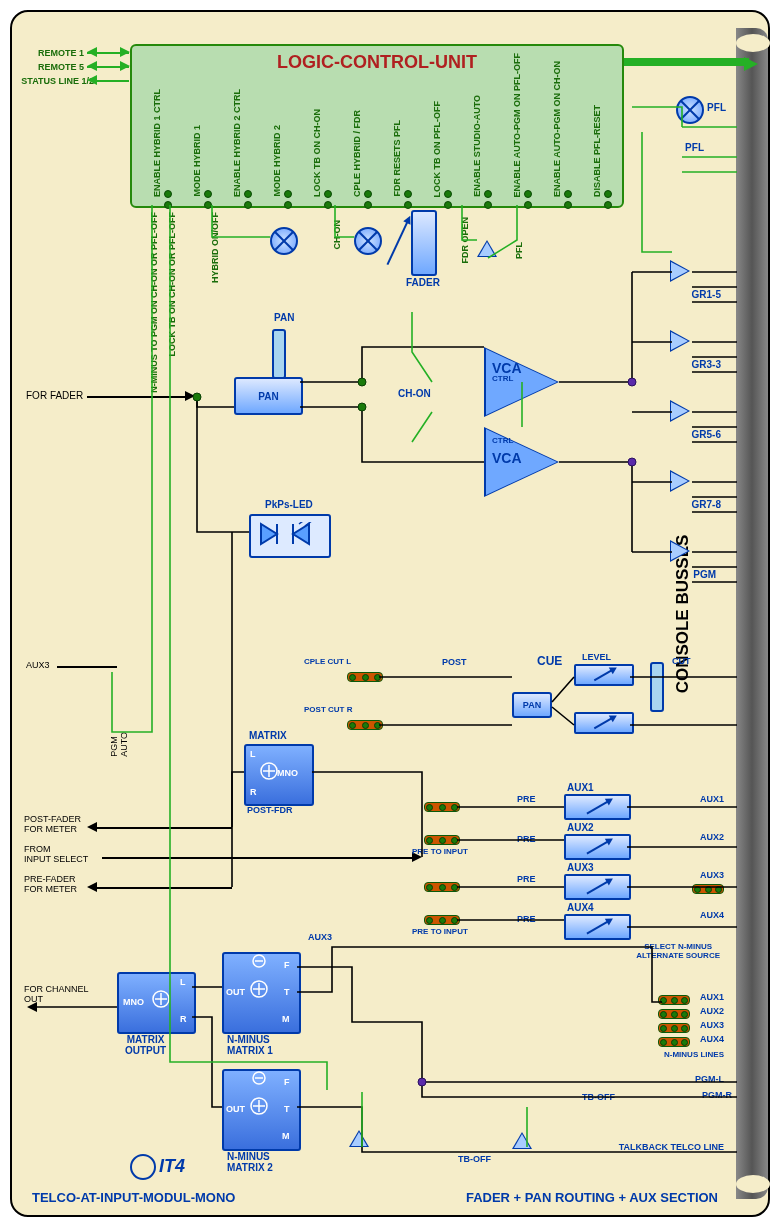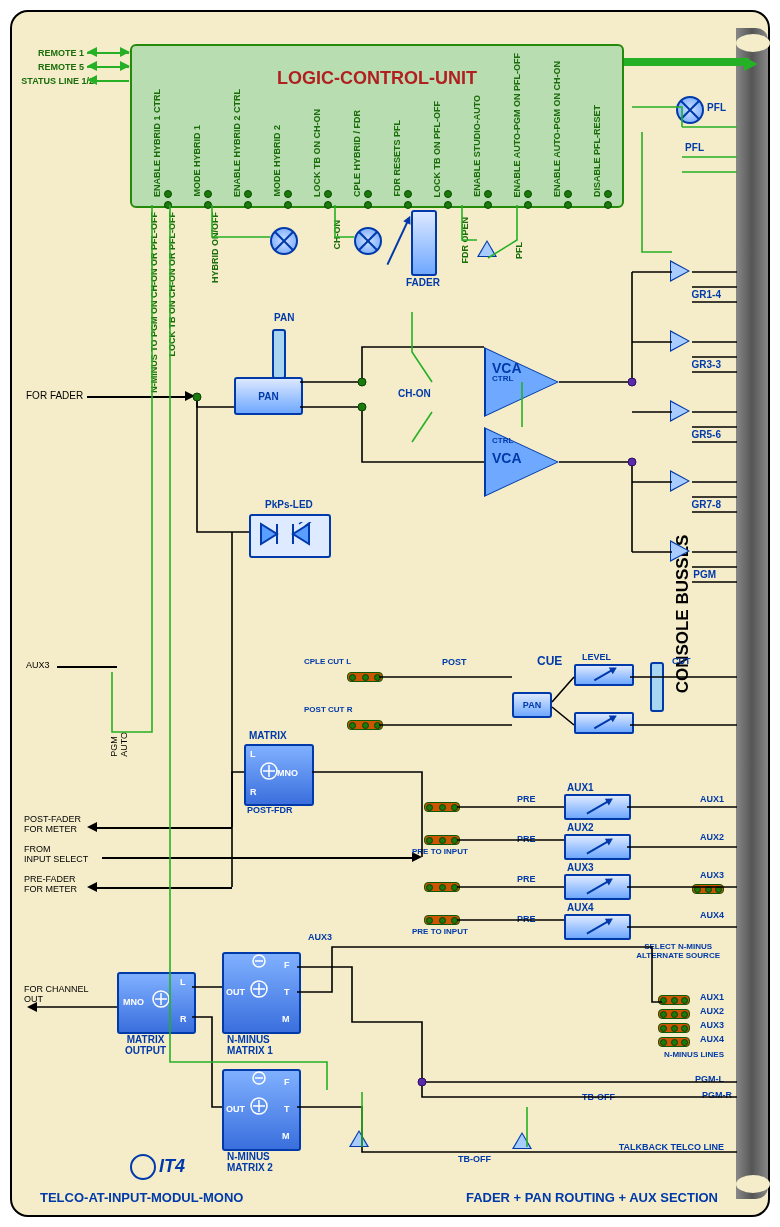--- a/index.html
+++ b/index.html
@@ -1,19 +1,19 @@
 <!DOCTYPE html>
 <html><head>
 <meta charset="utf-8">
 <style>
 body{margin:0;font-family:Arial,Helvetica,sans-serif;background:#fff}
 .page{width:780px;height:1227px;position:relative;background:#fff}
 .frame{position:absolute;left:10px;top:10px;right:10px;bottom:10px;border:2px solid #000;border-radius:18px;background:#F5EDC9}
 .lcu{position:absolute;left:118px;top:32px;width:490px;height:160px;background:#B8DDB0;border:2px solid #25890B;border-radius:6px}
-.lcu-title{position:absolute;top:22px;left:0;right:0;text-align:center;color:#B02020;font-weight:bold;font-size:18px}
+.lcu-title{position:absolute;top:6px;left:0;right:0;text-align:center;color:#B02020;font-weight:bold;font-size:18px}
 .lcu-pin{position:absolute;bottom:9px;width:10px;font-size:9px;color:#1A6D0A;font-weight:bold;writing-mode:vertical-rl;transform:rotate(180deg);white-space:nowrap;transform-origin:center}
 .lcu-dots{position:absolute;bottom:-3px;display:flex;flex-direction:column;gap:3px}
 .lcu-dots i{width:6px;height:6px;border-radius:50%;background:#1A7A0A;border:1px solid #0A4A05;display:block}
 .ext-lbl{position:absolute;font-size:9px;color:#1A6D0A;font-weight:bold;text-align:right}
 .blk-lbl{position:absolute;font-size:10px;color:#000;font-weight:normal}
 .grn-lbl{position:absolute;font-size:9px;color:#1A6D0A;font-weight:bold}
 .blk-lbl.sm{font-size:9px}
 .blue-lbl{position:absolute;font-size:10px;color:#003AAA;font-weight:bold}
 .bus{position:absolute;right:0;top:16px;bottom:16px;width:32px;background:linear-gradient(90deg,#888,#555,#888);border-radius:0 12px 12px 0}
 .bus-lbl{position:absolute;right:5px;top:50%;transform:translateY(-50%) rotate(-90deg);transform-origin:center;font-weight:bold;font-size:17px;white-space:nowrap;color:#000}
@@ -33,21 +33,21 @@
 .lamp::before,.lamp::after{content:"";position:absolute;left:50%;top:50%;width:2px;height:26px;background:#003AAA;transform-origin:center}
 .lamp::before{transform:translate(-50%,-50%) rotate(45deg)}
 .lamp::after{transform:translate(-50%,-50%) rotate(-45deg)}
 .fdr-arrow{position:absolute;width:2px;height:50px;background:#003AAA;transform:rotate(25deg)}
 .fdr-arrow::after{content:"";position:absolute;top:-4px;left:-3px;width:0;height:0;border-left:4px solid transparent;border-right:4px solid transparent;border-bottom:8px solid #003AAA}
 .pot{position:absolute;border:2px solid #003AAA;background:linear-gradient(180deg,#DCE8FF,#6FA8FF);border-radius:2px}
 .pot .arr{position:absolute;width:2px;height:120%;background:#003AAA;left:50%;top:-10%;transform:translateX(-50%) rotate(60deg)}
 .pot .arr::after{content:"";position:absolute;top:-4px;left:-3px;border-left:4px solid transparent;border-right:4px solid transparent;border-bottom:7px solid #003AAA}
 .jumper{position:absolute;height:8px;border:1px solid #0A5A0A;border-radius:4px;background:#CC5500;display:flex;justify-content:space-between;align-items:center;padding:0 1px}
 .jumper i{width:5px;height:5px;border-radius:50%;background:#1A7A0A;border:1px solid #0A4005}
-.footer-l{position:absolute;left:28px;bottom:10px;color:#003AAA;font-weight:bold;font-size:13px}
+.footer-l{position:absolute;left:20px;bottom:10px;color:#003AAA;font-weight:bold;font-size:13px}
 .footer-r{position:absolute;right:50px;bottom:10px;color:#003AAA;font-weight:bold;font-size:13px}
 .logo{position:absolute;left:118px;bottom:35px;color:#003AAA;font-weight:bold;font-size:18px;font-style:italic}
 .logo-c{display:inline-block;width:22px;height:22px;border:2px solid #003AAA;border-radius:50%;vertical-align:middle;margin-right:3px;position:relative}
 .arrow-r{position:absolute;width:0;height:0;border-top:5px solid transparent;border-bottom:5px solid transparent;border-left:10px solid #000}
 .arrow-r.g{border-left-color:#25B025}
 .arrow-l{position:absolute;width:0;height:0;border-top:5px solid transparent;border-bottom:5px solid transparent;border-right:10px solid #000}
 .bus-notch{position:absolute;width:34px;height:18px;background:#F5EDC9;border-radius:50%;right:-2px}
 .thick-g{position:absolute;height:8px;background:#25B025}
 </style>
 </head>
@@ -184,21 +184,21 @@
 <svg style="position:absolute;left:247px;top:510px" width="60" height="24">
 <polygon points="2,2 2,22 18,12" fill="#5A9FFF" stroke="#003AAA" stroke-width="2"></polygon>
 <line x1="18" y1="2" x2="18" y2="22" stroke="#003AAA" stroke-width="2"></line>
 <polygon points="50,2 50,22 34,12" fill="#5A9FFF" stroke="#003AAA" stroke-width="2"></polygon>
 <line x1="34" y1="2" x2="34" y2="22" stroke="#003AAA" stroke-width="2"></line>
 <line x1="40" y1="2" x2="48" y2="-4" stroke="#003AAA" stroke-width="1.5"></line>
 <line x1="46" y1="4" x2="54" y2="-2" stroke="#003AAA" stroke-width="1.5"></line>
 </svg>
 
 <div class="amp" style="right:78px;top:248px"></div>
-<div class="blue-lbl" style="right:47px;top:277px">GR1-4</div>
+<div class="blue-lbl" style="right:47px;top:277px">GR1-5</div>
 <div class="amp" style="right:78px;top:318px"></div>
 <div class="blue-lbl" style="right:47px;top:347px">GR3-3</div>
 <div class="amp" style="right:78px;top:388px"></div>
 <div class="blue-lbl" style="right:47px;top:417px">GR5-6</div>
 <div class="amp" style="right:78px;top:458px"></div>
 <div class="blue-lbl" style="right:47px;top:487px">GR7-8</div>
 <div class="amp" style="right:78px;top:528px"></div>
 <div class="blue-lbl" style="right:52px;top:557px">PGM</div>
 
 <div class="blk-lbl sm" style="left:14px;top:648px">AUX3</div>

